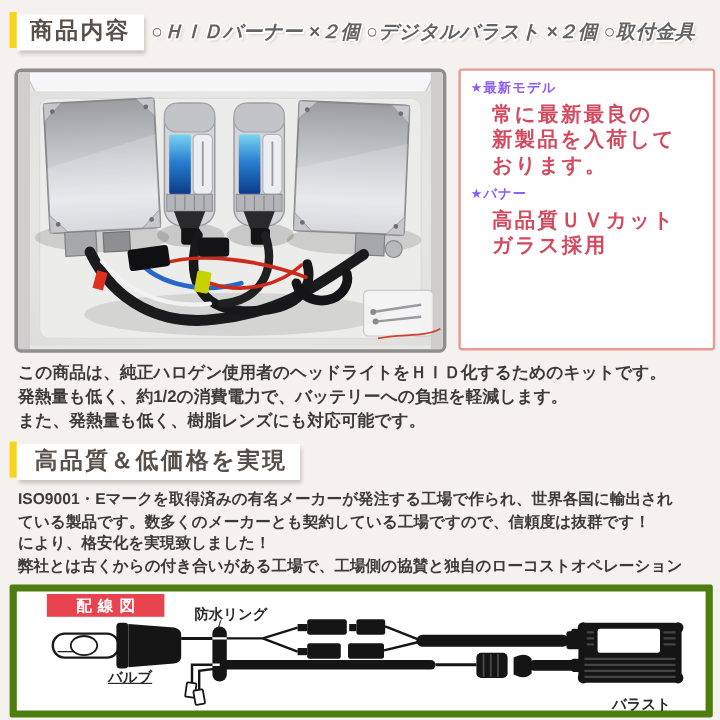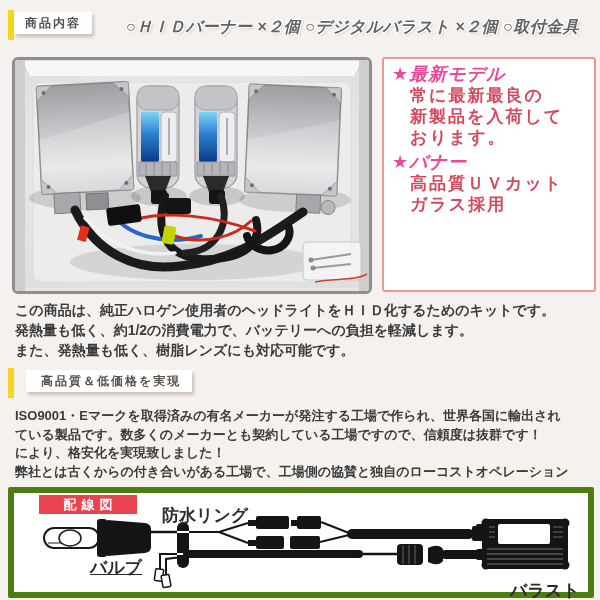--- a/index.html
+++ b/index.html
@@ -5,21 +5,21 @@
   html,body{margin:0;padding:0;}
   #page{
     position:relative;width:600px;height:600px;overflow:hidden;
     background:#f5f1ee;
     font-family:"Liberation Sans","DejaVu Sans",sans-serif;
   }
   
   .accent-bar{position:absolute;width:6px;background:#f7d51e;}
   .header-box{
     position:absolute;background:#ffffff;color:#57504a;
-    font-size:12px;font-weight:bold;letter-spacing:2px;
+    font-size:19px;font-weight:bold;letter-spacing:2px;
     padding:5px 11px 4px 11px;line-height:1.1;
     box-shadow:2px 3px 3px rgba(110,90,80,.30);
     white-space:nowrap;
   }
   .items-text{
     position:absolute;left:126px;top:17px;
     font-size:16px;font-weight:bold;font-style:italic;color:#636363;
     letter-spacing:.5px;white-space:nowrap;
     text-shadow:-1px -1px 0 #fff,1px -1px 0 #fff,-1px 1px 0 #fff,1px 1px 0 #fff,2px 2px 2px rgba(0,0,0,.12);
   }
@@ -30,37 +30,37 @@
     background:#dfdedc;overflow:hidden;
   }
   .photo-frame svg{display:block;width:100%;height:100%;}
   
   .features-panel{
     position:absolute;left:382px;top:57px;width:214px;height:235px;
     box-sizing:border-box;background:#ffffff;border:2px solid #e79b93;border-radius:3px;
     padding:5px 6px 4px 8px;overflow:hidden;
   }
   .f-group{margin-bottom:4px;}
-  .f-title{font-size:18px;font-weight:bold;color:#ec4899;line-height:21px;letter-spacing:1px;white-space:nowrap;font-style:italic;}
+  .f-title{font-size:11px;font-weight:bold;color:#8b5cf6;line-height:21px;letter-spacing:1px;white-space:nowrap;}
   .f-line{font-size:17px;font-weight:bold;color:#d34a5e;line-height:21px;letter-spacing:2px;padding-left:18px;white-space:nowrap;}
   
   .para{position:absolute;left:15px;color:#3b3b3b;font-weight:600;white-space:nowrap;}
   .para.intro{top:300px;font-size:14px;line-height:20px;}
   .para.quality{top:407px;font-size:13px;line-height:18.5px;}
   
   .wiring-box{
     position:absolute;left:8px;top:487px;width:586px;height:111px;
     box-sizing:border-box;background:#ffffff;border:6px solid #4d7c0f;border-radius:2px;
   }
   .wiring-title{
     position:absolute;left:25px;top:2px;width:98px;height:19px;
     background:#e8434f;color:#ffffff;font-size:13px;font-weight:bold;
     letter-spacing:5px;text-align:center;line-height:19px;text-indent:5px;
   }
-  .wd-label{position:absolute;font-size:17px;font-weight:600;color:#2a2a2a;white-space:nowrap;}
+  .wd-label{position:absolute;font-size:12px;font-weight:600;color:#2a2a2a;white-space:nowrap;}
   .wd-label.ring{left:148px;top:11px;}
   .wd-label.bulb{left:76px;top:63px;text-decoration:underline;}
   .wd-label.ballast{left:496px;top:86px;}
   .wiring-box svg{position:absolute;left:0;top:0;display:block;}
 </style>
 </head>
 <body>
 
 <div id="page">
 
@@ -181,21 +181,21 @@
     </div>
   </div>
 
   <div class="para intro">
     <div>この商品は、純正ハロゲン使用者のヘッドライトをＨＩＤ化するためのキットです。</div>
     <div>発熱量も低く、約1/2の消費電力で、バッテリーへの負担を軽減します。</div>
     <div>また、発熱量も低く、樹脂レンズにも対応可能です。</div>
   </div>
 
   <div class="accent-bar" style="left:8px;top:368px;height:30px;"></div>
-  <div class="header-box" style="left:26px;top:370px;padding-left:15px;">
+  <div class="header-box" style="left:14px;top:370px;padding-left:15px;">
     <span>高品質＆低価格を実現</span>
   </div>
 
   <div class="para quality">
     <div>ISO9001・Eマークを取得済みの有名メーカーが発注する工場で作られ、世界各国に輸出され</div>
     <div>ている製品です。数多くのメーカーとも契約している工場ですので、信頼度は抜群です！</div>
     <div>により、格安化を実現致しました！</div>
     <div>弊社とは古くからの付き合いがある工場で、工場側の協賛と独自のローコストオペレーション</div>
   </div>
 

